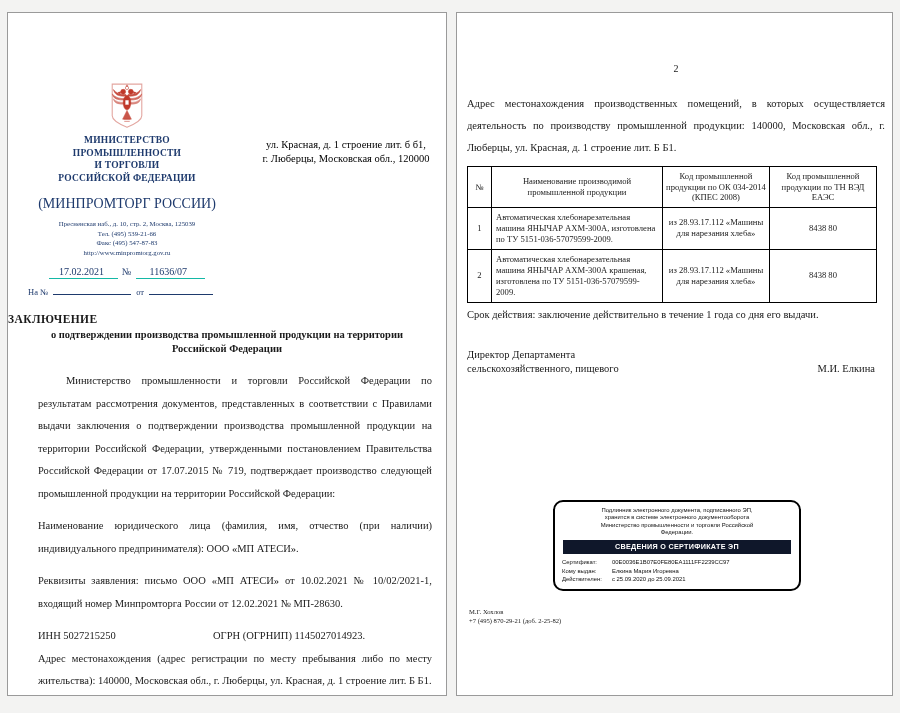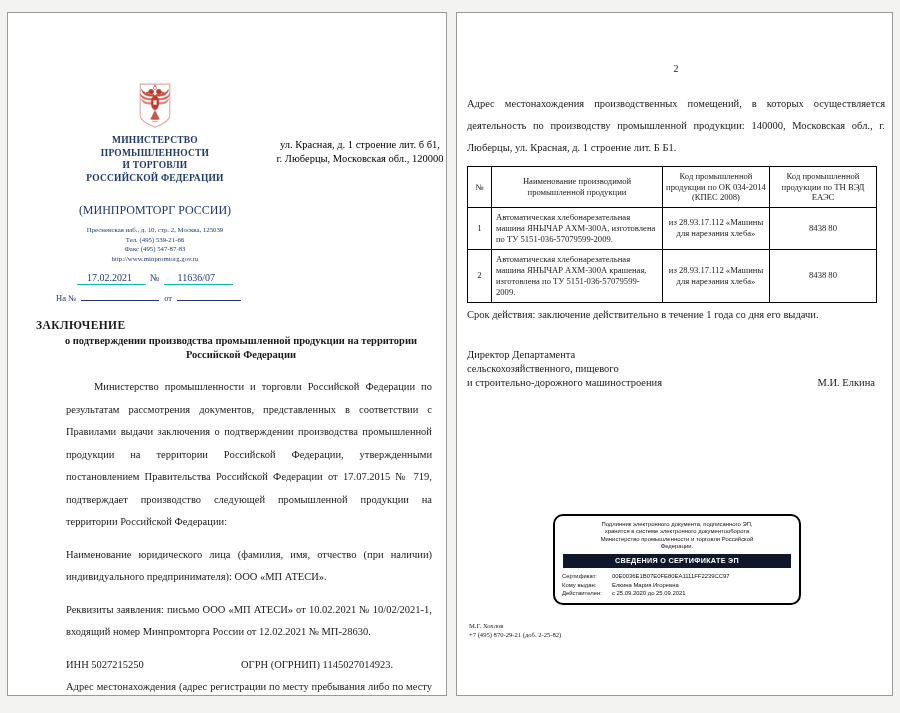--- a/index.html
+++ b/index.html
@@ -8,30 +8,30 @@
     background:#f3f3f2;
     font-family:"Liberation Serif", serif;
     color:#1a1a1a;
     -webkit-font-smoothing:antialiased;
   }
   .page {
     position:absolute; top:12px; height:684px;
     background:#ffffff; border:1px solid #9a9a9a;
     box-sizing:border-box; overflow:hidden;
   }
-  .page1 { left:7px;  width:440px;padding-left:28px; }
+  .page1 { left:7px;  width:440px; }
   .page2 { left:456px; width:437px; }
 
   
   .p1-header { display:flex; margin-top:70px; }
   .letterhead { width:238px; text-align:center; color:#1e3a6d; flex:none; }
   .emblem { display:block; margin:0 auto; }
   .min-name { margin-top:5px; font-weight:bold; font-size:9.5px; line-height:12.5px; letter-spacing:.2px; }
   .min-name span { display:block; }
-  .min-sub { font-size:12px; margin-top:19px; }
+  .min-sub { font-size:14px; margin-top:12px; }
   .contact { margin-top:7px; font-size:6.8px; line-height:9.5px; }
   .date-row { margin-top:9px; font-size:10px; white-space:nowrap; }
   .u { border-bottom:1px solid #14b8a6; display:inline-block; }
   .date-row .date { padding:0 14px 1px 10px; }
   .date-row .nsign { padding:0 4px; }
   .date-row .num  { padding:0 18px 1px 14px; }
   .ref-row { margin-top:7px; font-size:8.5px; text-align:left; padding-left:20px; }
   .blank { display:inline-block; border-bottom:1px solid #1e3a6d; height:8px; vertical-align:baseline; }
   .b1 { width:78px; margin:0 5px 0 5px; }
   .b2 { width:64px; margin-left:5px; }
@@ -189,21 +189,20 @@
         </tr>
       </tbody>
     </table>
 
     <div class="validity">Срок действия: заключение действительно в течение 1 года со дня его выдачи.</div>
 
     <div class="sig">
       <div>
         <div>Директор Департамента</div>
         <div>сельскохозяйственного, пищевого</div>
-        <div>и строительно-дорожного машиностроения</div>
       </div>
       <div class="sig-name">М.И. Елкина</div>
     </div>
 
     <div class="stamp">
       <div class="stamp-head">
         <span>Подлинник электронного документа, подписанного ЭП,</span>
         <span>хранится в системе электронного документооборота</span>
         <span>Министерство промышленности и торговли Российской</span>
         <span>Федерации.</span>

